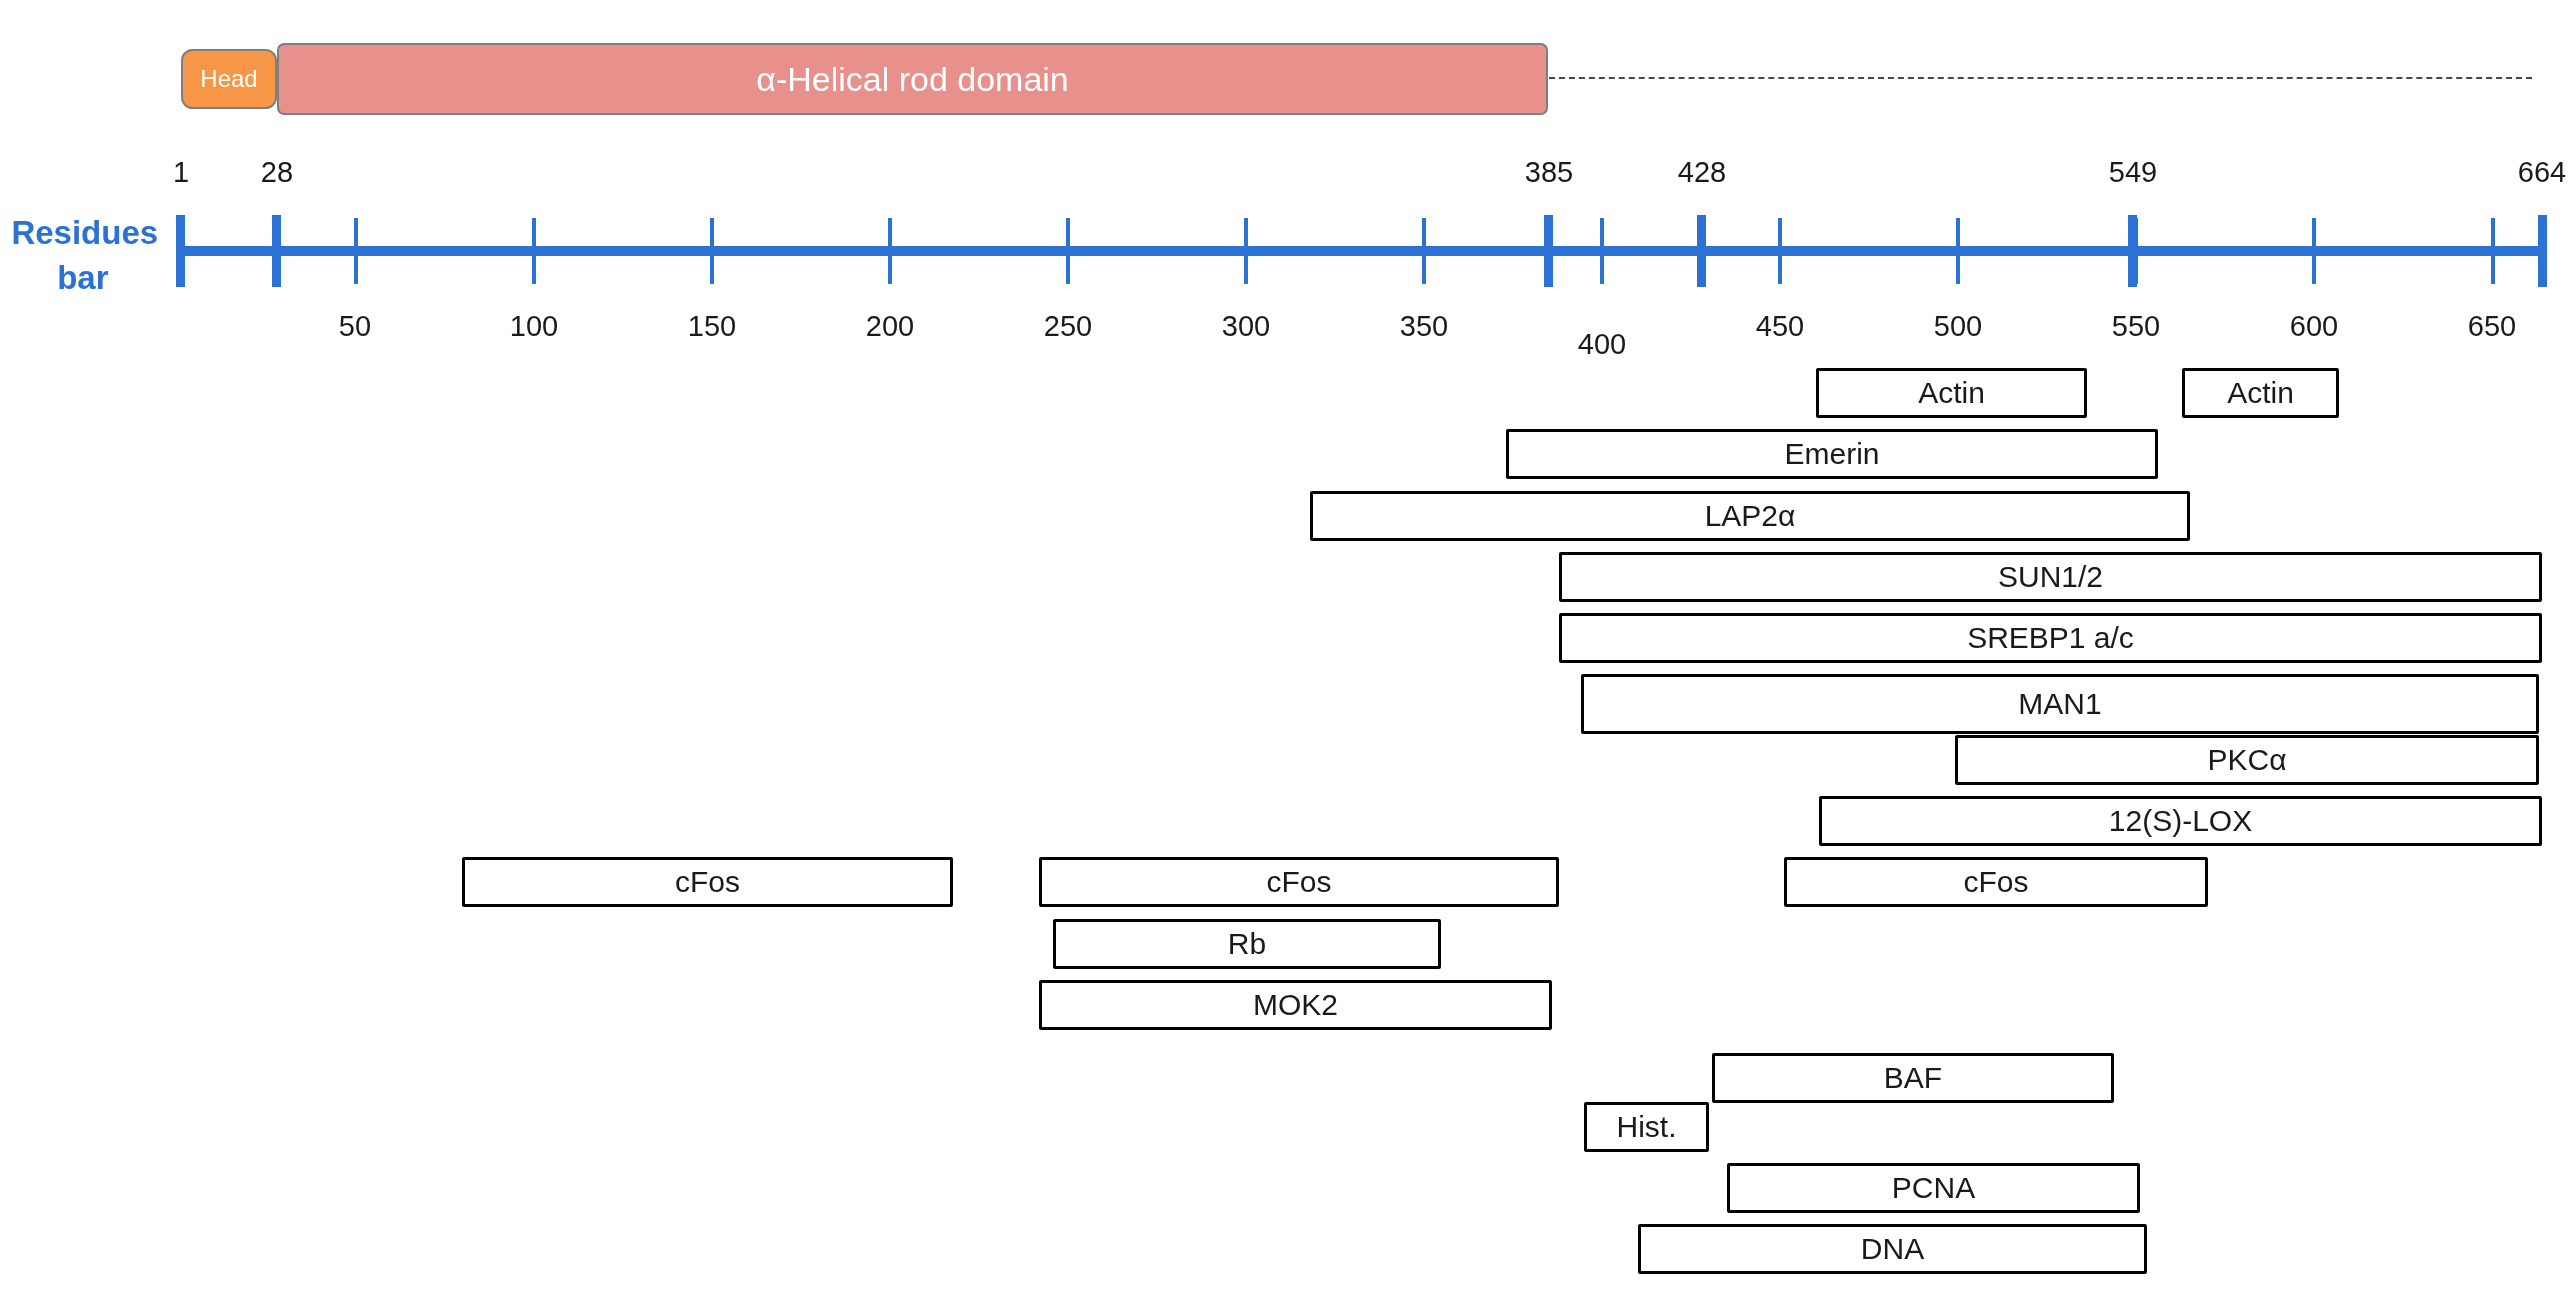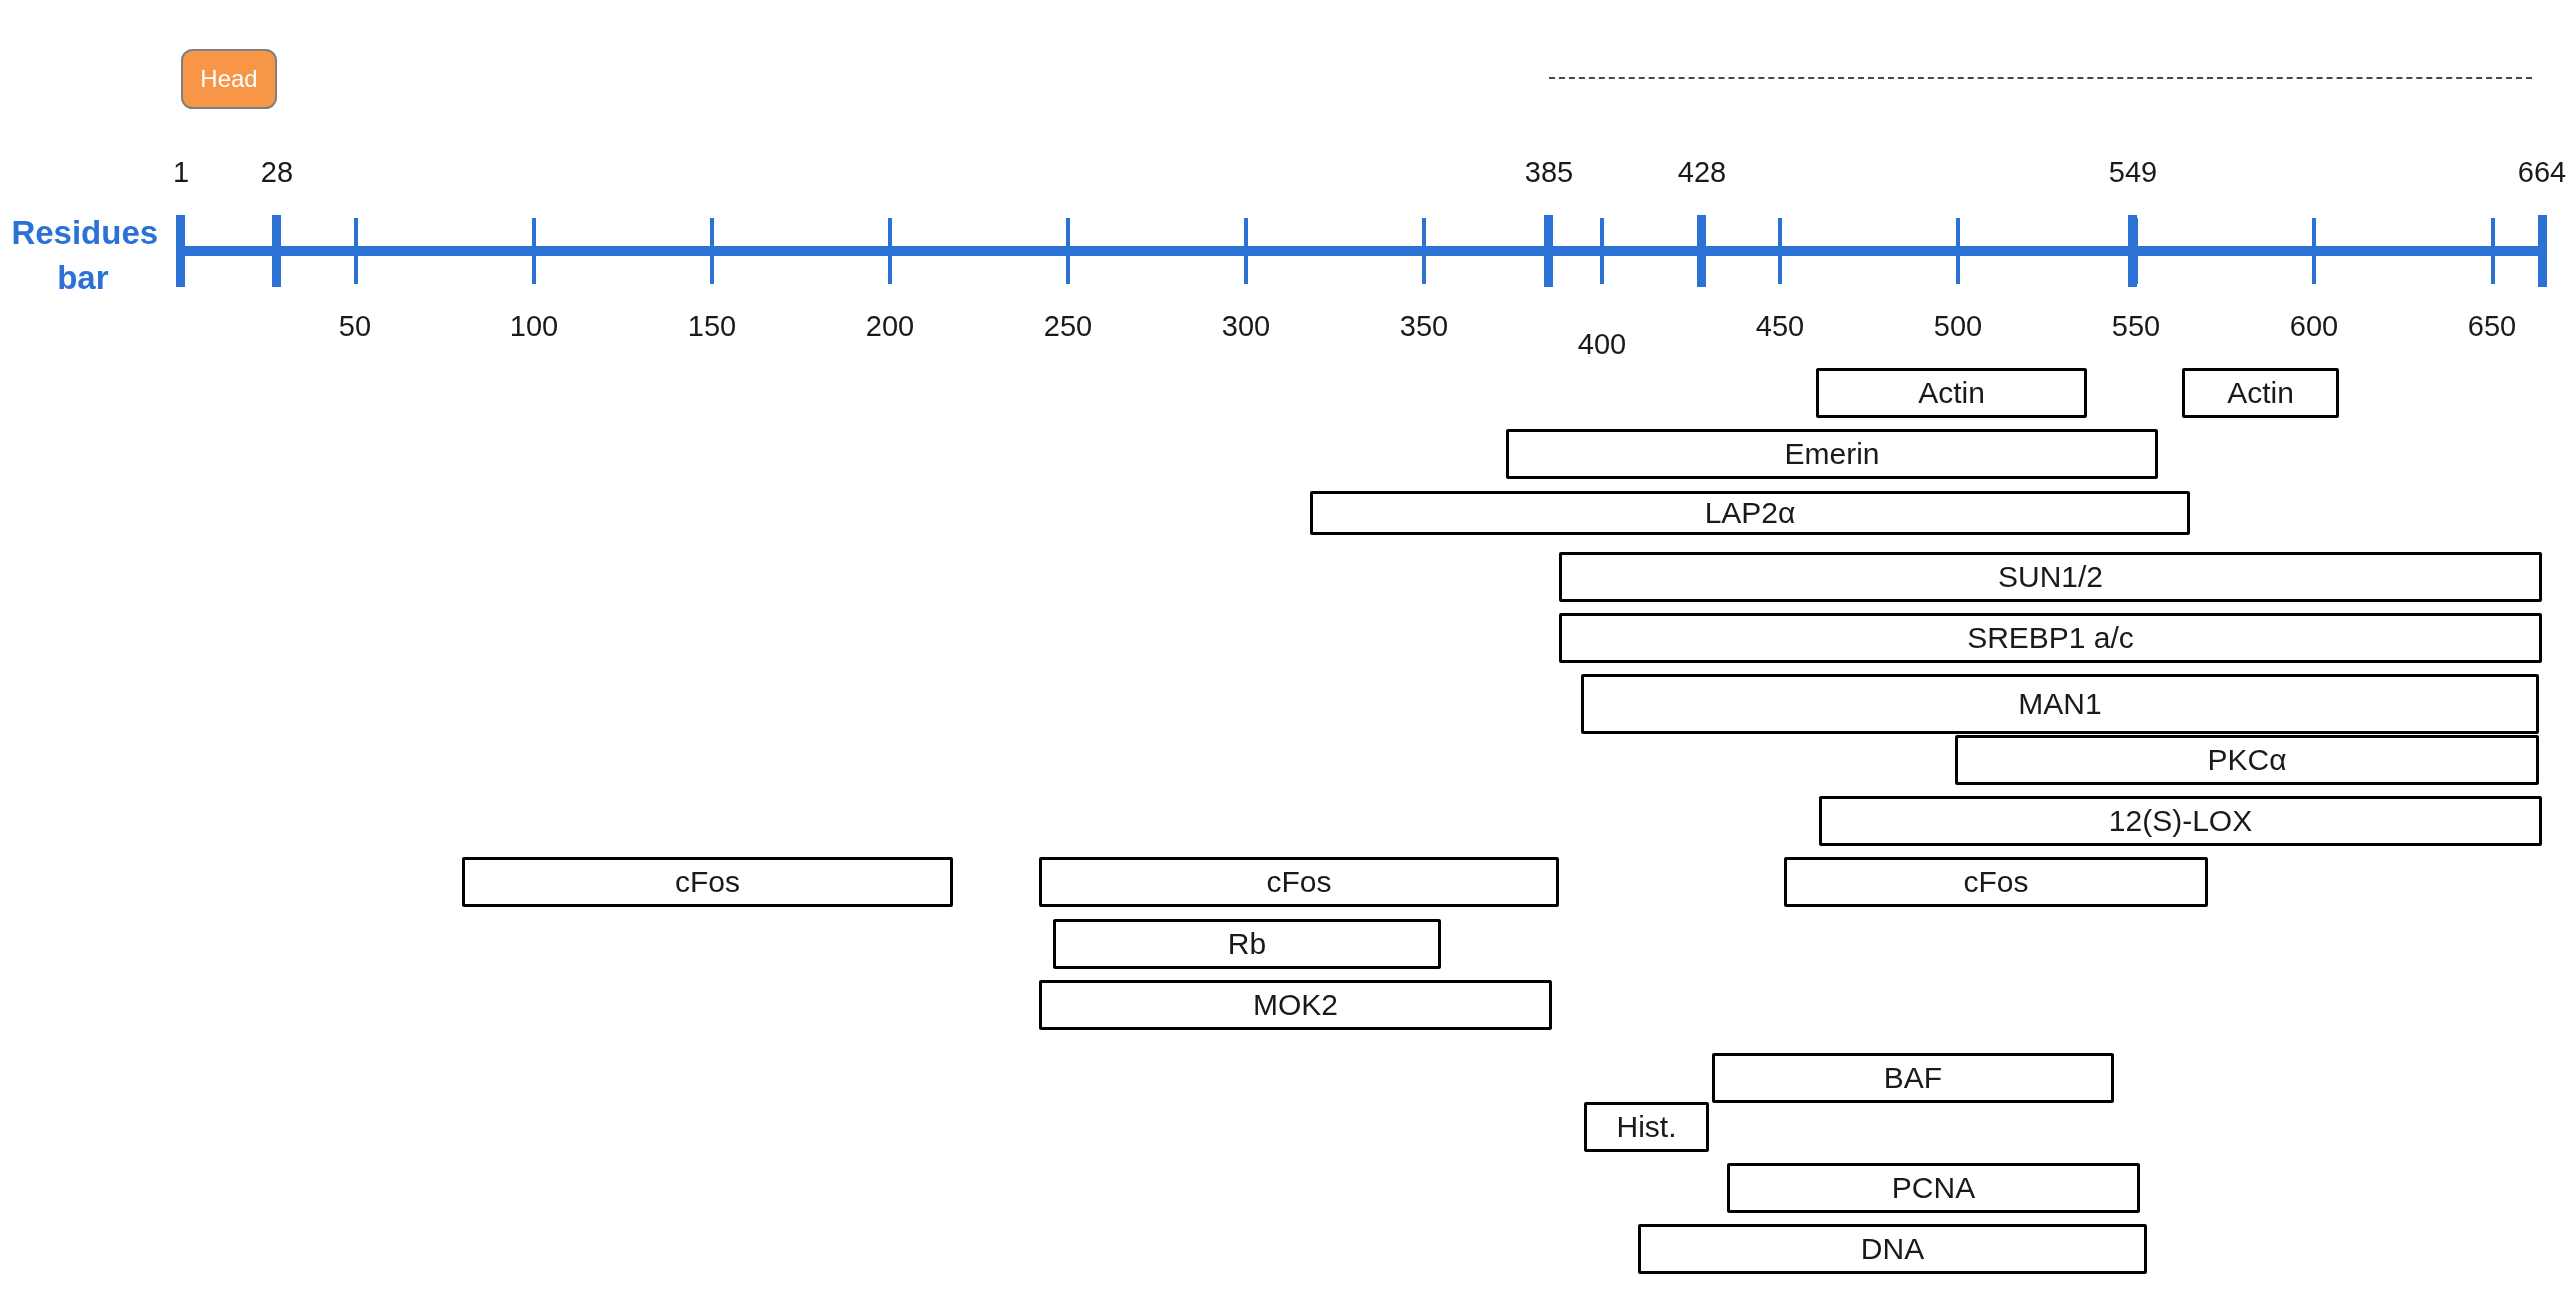--- a/index.html
+++ b/index.html
@@ -31,20 +31,23 @@
         font-size:30px;color:#1a1a1a;white-space:nowrap;z-index:2;}
 </style>
 </head>
 <body>
 
 <div id="diagram">
 
   <div id="tail-dash" style="left: 1549px; top: 77px; width: 983px;"></div>
   <div id="head-domain" class="dom-box" style="left: 181px; top: 49px; width: 96px; height: 60px;">
     <span>Head</span>
+  </div>
+  <div id="rod-domain" class="dom-box" style="left: 277px; top: 43px; width: 1271px; height: 72px;">
+    <span>α-Helical rod domain</span>
   </div>
 
   <div id="residues-axis-label" style="left: 11.4px; top: 211px; width: 143px;">
     <div>Residues</div>
     <div>bar</div>
   </div>
   <div id="residues-bar-line" style="left: 176px; top: 246px; width: 2371px; height: 10px;"></div>
   <div id="ticks-layer">
       <div class="tick" style="left: 354px; top: 218px; width: 3.6px; height: 66px;"></div>
       <div class="num" style="left: 355px; top: 310px;">50</div>
@@ -89,21 +92,21 @@
   <div id="interactions-layer">
       <div class="ibox" style="left: 1816px; top: 368px; width: 271px; height: 50px;">
         <span>Actin</span>
       </div>
       <div class="ibox" style="left: 2182px; top: 368px; width: 157px; height: 50px;">
         <span>Actin</span>
       </div>
       <div class="ibox" style="left: 1506px; top: 429px; width: 652px; height: 50px;">
         <span>Emerin</span>
       </div>
-      <div class="ibox" style="left: 1310px; top: 491px; width: 880px; height: 44px;">
+      <div class="ibox" style="left: 1310px; top: 491px; width: 880px; height: 50px;">
         <span>LAP2α</span>
       </div>
       <div class="ibox" style="left: 1559px; top: 552px; width: 983px; height: 50px;">
         <span>SUN1/2</span>
       </div>
       <div class="ibox" style="left: 1559px; top: 613px; width: 983px; height: 50px;">
         <span>SREBP1 a/c</span>
       </div>
       <div class="ibox" style="left: 1581px; top: 674px; width: 958px; height: 60px;">
         <span>MAN1</span>

